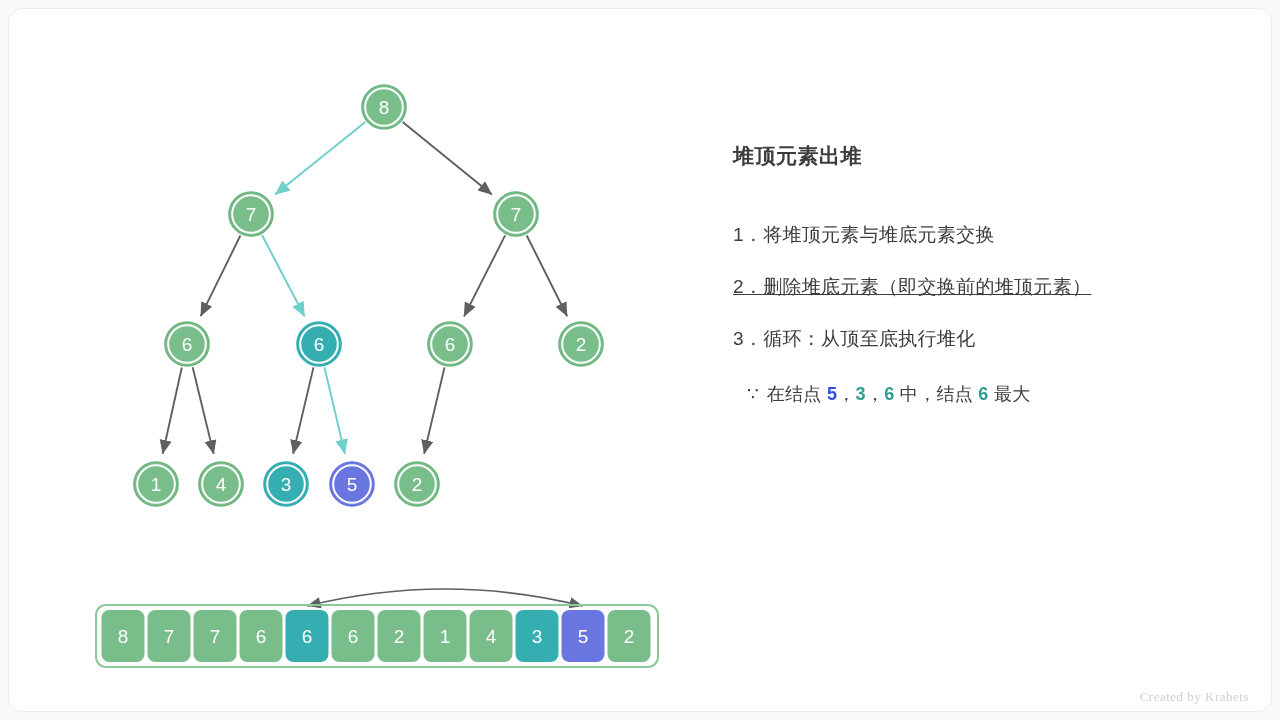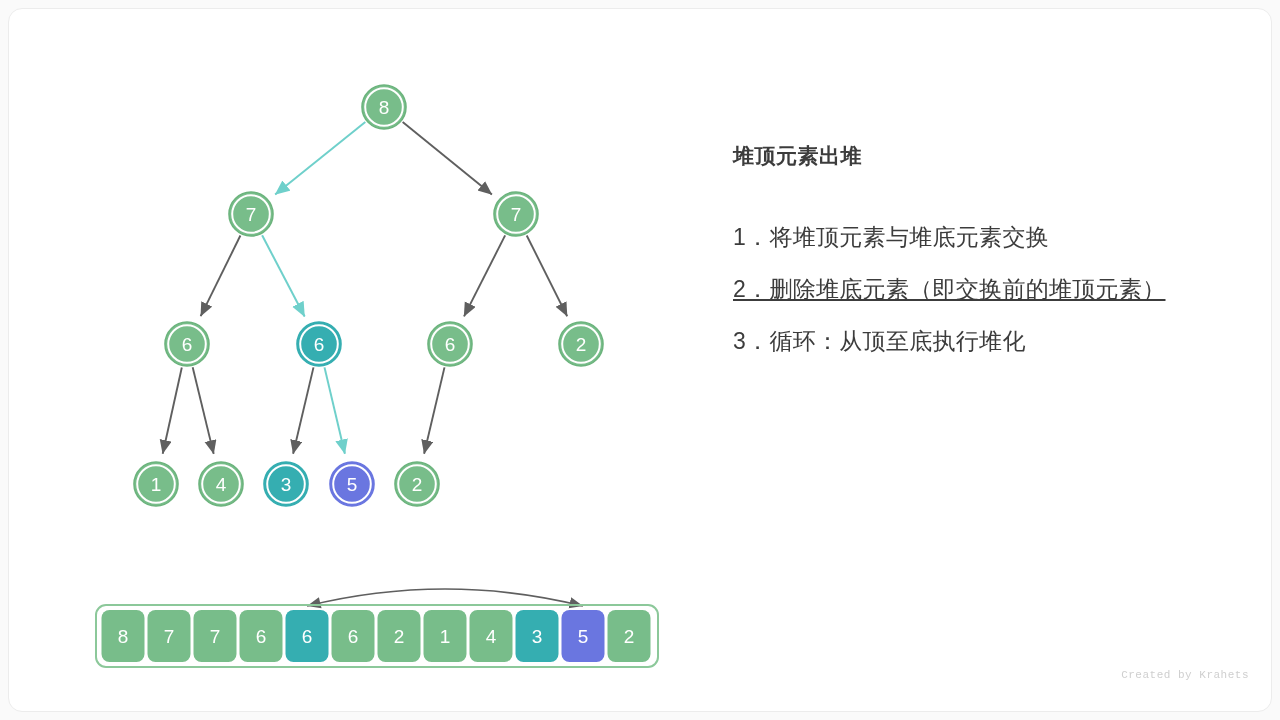--- a/index.html
+++ b/index.html
@@ -77,21 +77,21 @@
     top: 133px;
     font-size: 21px;
     font-weight: bold;
     color: #3c3c3c;
     letter-spacing: 0.5px;
     white-space: nowrap;
   }
   .step {
     position: absolute;
     left: 8px;
-    font-size: 23px;
+    font-size: 19px;
     color: #3c3c3c;
     white-space: nowrap;
     letter-spacing: 0.3px;
   }
   #step-0 { top: 213px; }
   #step-1 { top: 265px; text-decoration: underline; }
   #step-2 { top: 317px; }
 
   .reason {
     position: absolute;
@@ -105,23 +105,23 @@
   }
   #reason-0 { top: 366px; background: transparent; }
   #reason-1 { top: 413px; background: #e6e6e6; border-radius: 2px; }
   .reason .sym { margin-right: 8px; }
   .num-blue { color: #2f4ee0; font-weight: bold; }
   .num-teal { color: #2e9e8d; font-weight: bold; }
 
   #watermark {
     position: absolute;
     right: 22px;
-    bottom: 30px;
-    font-family: Liberation Mono, monospace;
-    font-size: 11px;
+    bottom: 6px;
+    font-family: Liberation Serif, serif;
+    font-size: 13px;
     color: #cfcfcf;
     letter-spacing: 0.5px;
     white-space: nowrap;
   }
 </style>
 </head>
 <body>
 
 <div id="page">
   <div id="card">
@@ -279,17 +279,18 @@
       </svg>
     </div>
 
     <div id="panel">
       <div id="panel-title">堆顶元素出堆</div>
 
       <div class="step" id="step-0">1．将堆顶元素与堆底元素交换</div>
       <div class="step" id="step-1">2．删除堆底元素（即交换前的堆顶元素）</div>
       <div class="step" id="step-2">3．循环：从顶至底执行堆化</div>
 
+      <div class="reason" id="reason-0"><span class="sym">∵</span><span>在结点 </span><span class="num-blue">5</span><span>，</span><span class="num-teal">3</span><span>，</span><span class="num-teal">6</span><span> 中，结点 </span><span class="num-teal">6</span><span> 最大</span></div>
     </div>
 
     <div id="watermark">Created by Krahets</div>
   </div>
 </div>
 
 </body></html>

